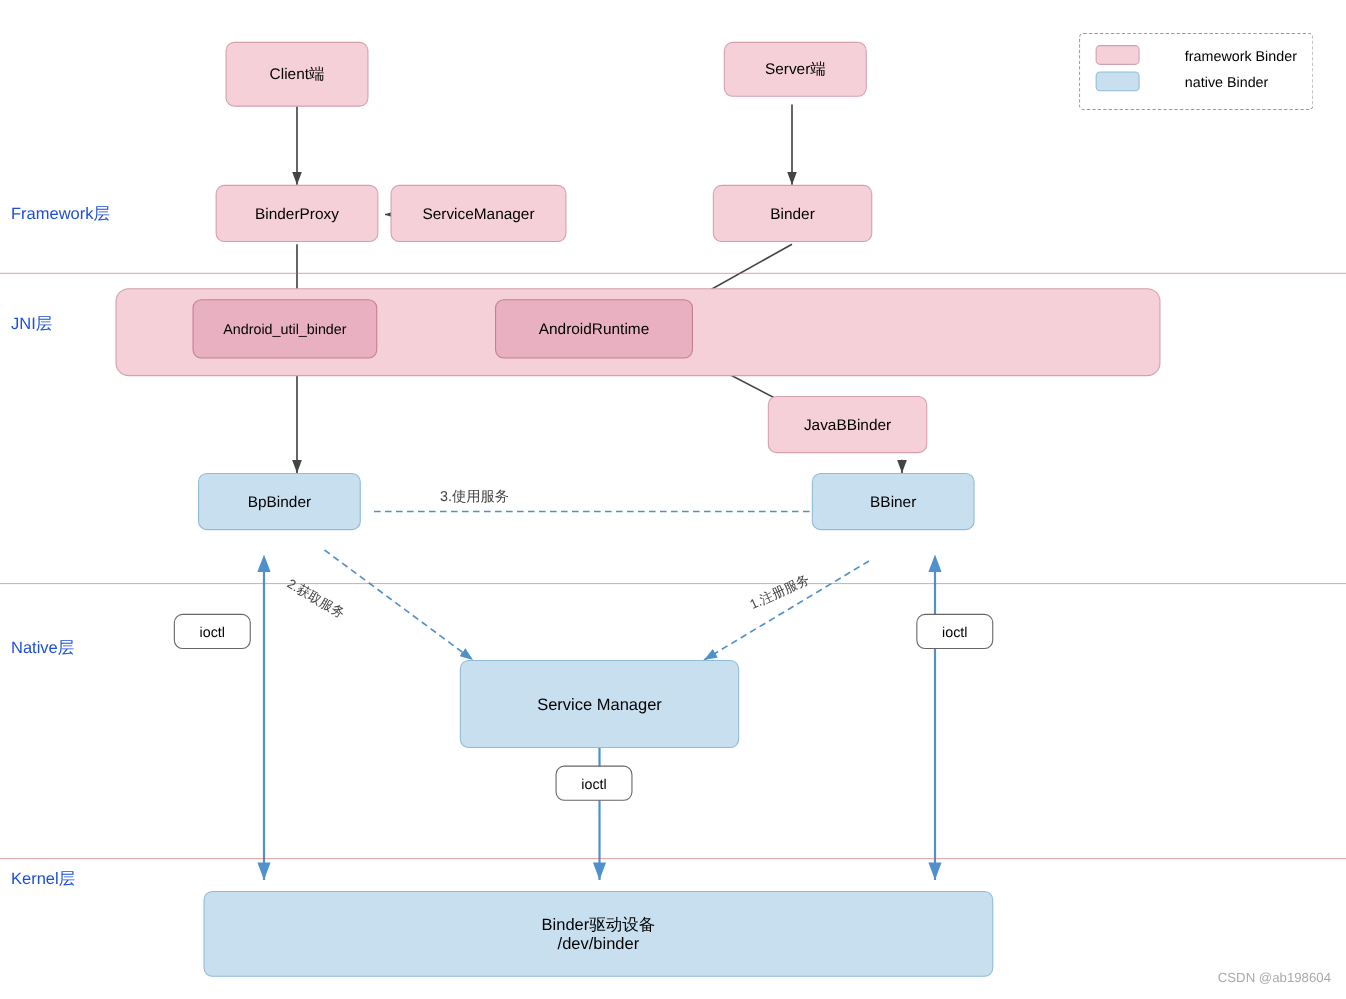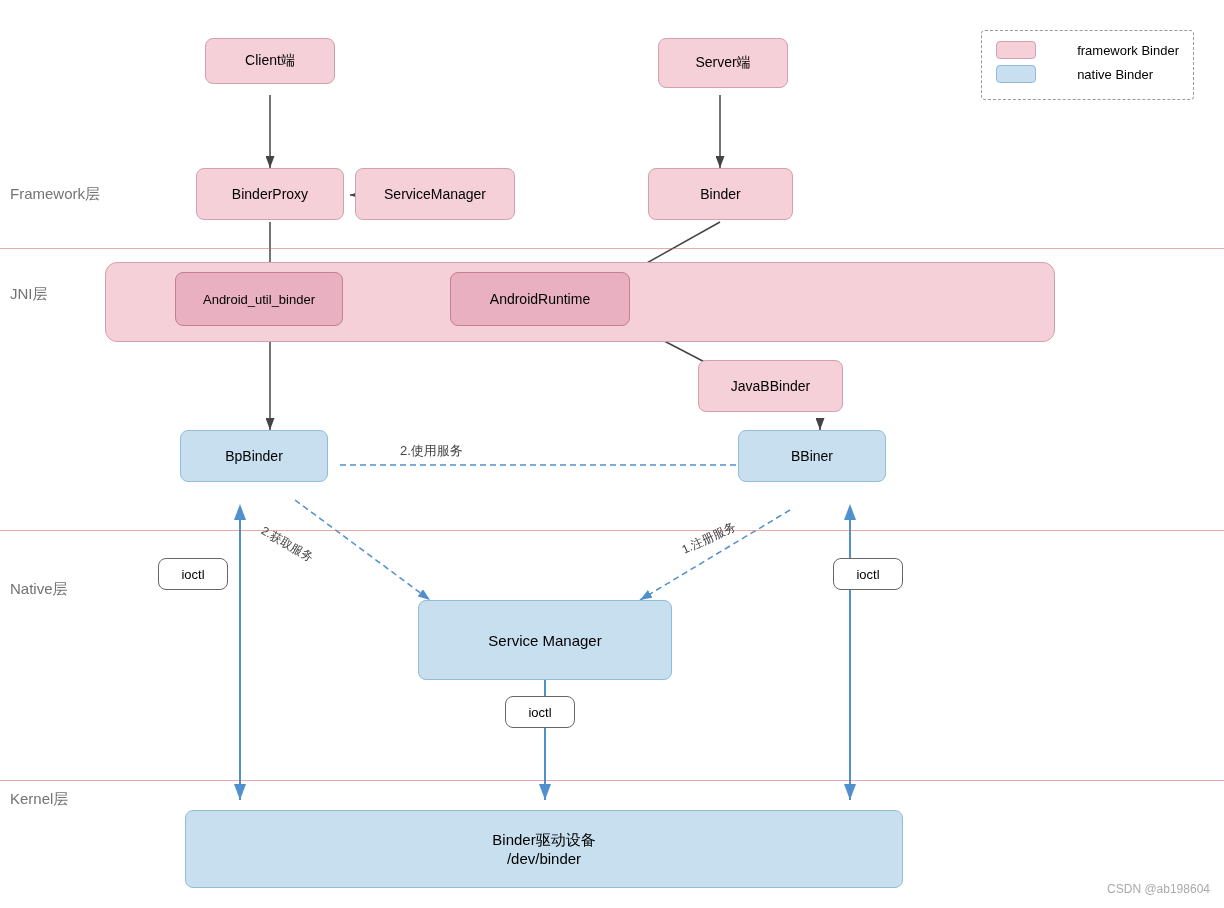--- a/index.html
+++ b/index.html
@@ -18,21 +18,21 @@
       width: 1224px;
       height: 908px;
       background: #fff;
     }
 
     
     .layer-label {
       position: absolute;
       left: 10px;
       font-size: 15px;
-      color: #737373;
+      color: #1d4ed8;
       font-weight: normal;
     }
 
     
     .h-line {
       position: absolute;
       left: 0;
       width: 100%;
       height: 1px;
       background: #c55;
@@ -161,21 +161,21 @@
 
   <div class="layer-label" style="top: 185px;">Framework层</div>
   <div class="layer-label" style="top: 285px;">JNI层</div>
   <div class="layer-label" style="top: 580px;">Native层</div>
   <div class="layer-label" style="top: 790px;">Kernel层</div>
 
   <div class="h-line" style="top: 248px;"></div>
   <div class="h-line" style="top: 530px;"></div>
   <div class="h-line" style="top: 780px;"></div>
 
-  <div class="box box-pink-light" style="left:205px; top:38px; width:130px; height:46px;">Client端</div>
+  <div class="box box-pink-light" style="left:205px; top:38px; width:130px; height:59px;">Client端</div>
 
   <div class="box box-pink-light" style="left:658px; top:38px; width:130px; height:50px;">Server端</div>
 
   <div class="box box-pink-light" style="left:196px; top:168px; width:148px; height:52px;">BinderProxy</div>
 
   <div class="box box-pink-light" style="left:355px; top:168px; width:160px; height:52px;">ServiceManager</div>
 
   <div class="box box-pink-light" style="left:648px; top:168px; width:145px; height:52px;">Binder</div>
 
   <div class="box box-pink-light" style="left:105px; top:262px; width:950px; height:80px; border-radius:12px;"></div>
@@ -183,21 +183,21 @@
   <div class="box box-pink-dark" style="left:175px; top:272px; width:168px; height:54px; font-size:13px;">Android_util_binder</div>
 
   <div class="box box-pink-dark" style="left:450px; top:272px; width:180px; height:54px;">AndroidRuntime</div>
 
   <div class="box box-pink-light" style="left:698px; top:360px; width:145px; height:52px;">JavaBBinder</div>
 
   <div class="box box-blue-light" style="left:180px; top:430px; width:148px; height:52px;">BpBinder</div>
 
   <div class="box box-blue-light" style="left:738px; top:430px; width:148px; height:52px;">BBiner</div>
 
-  <div style="position:absolute; left:400px; top:442px; font-size:13px; color:#444;">2.使用服务</div>
+  <div style="position:absolute; left:400px; top:442px; font-size:13px; color:#444;">3.使用服务</div>
 
   <div style="position:absolute; left:258px; top:536px; font-size:12px; color:#444; transform:rotate(30deg);">2.获取服务</div>
 
   <div style="position:absolute; left:680px; top:530px; font-size:12px; color:#444; transform:rotate(-25deg);">1.注册服务</div>
 
   <div class="box box-white-border" style="left:158px; top:558px; width:70px; height:32px; font-size:13px;">ioctl</div>
 
   <div class="box box-white-border" style="left:833px; top:558px; width:70px; height:32px; font-size:13px;">ioctl</div>
 
   <div class="box box-white-border" style="left:505px; top:696px; width:70px; height:32px; font-size:13px;">ioctl</div>

